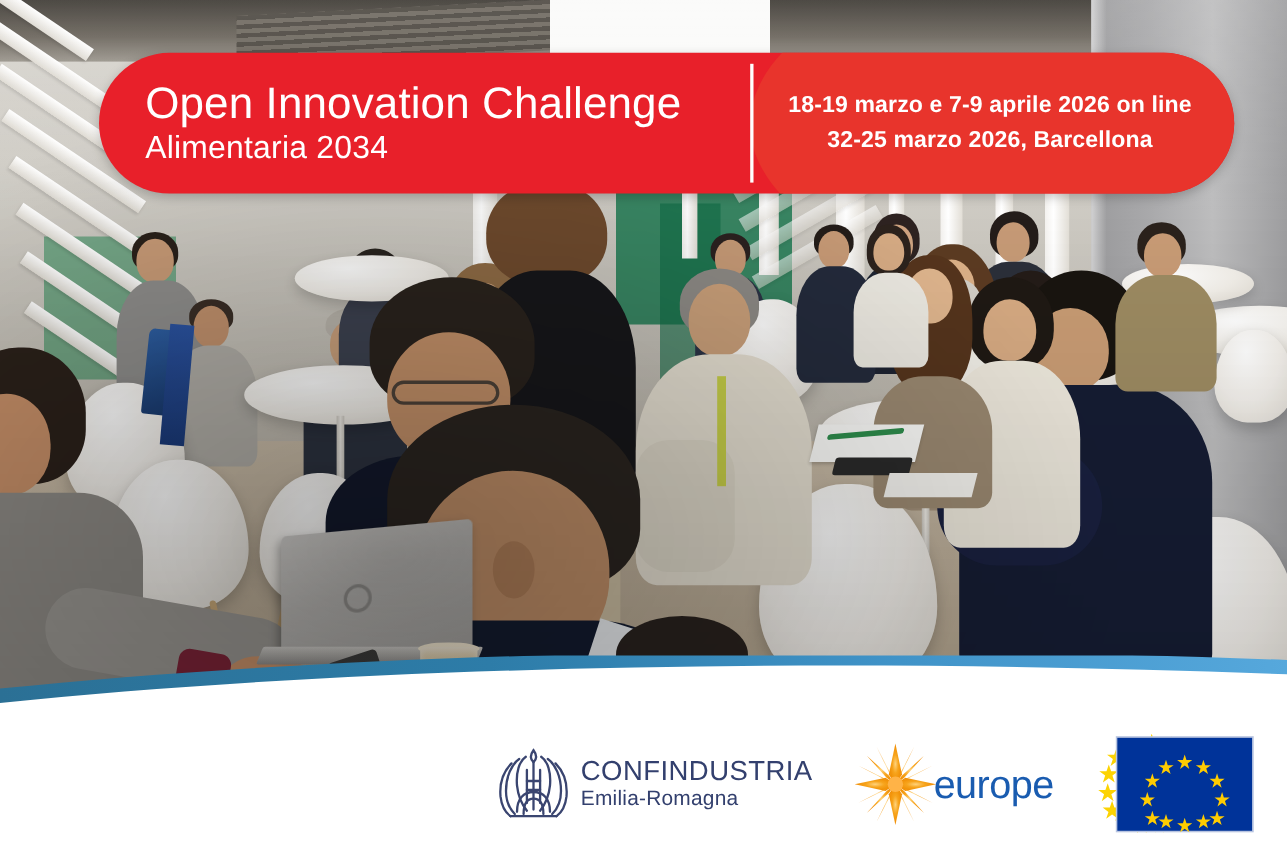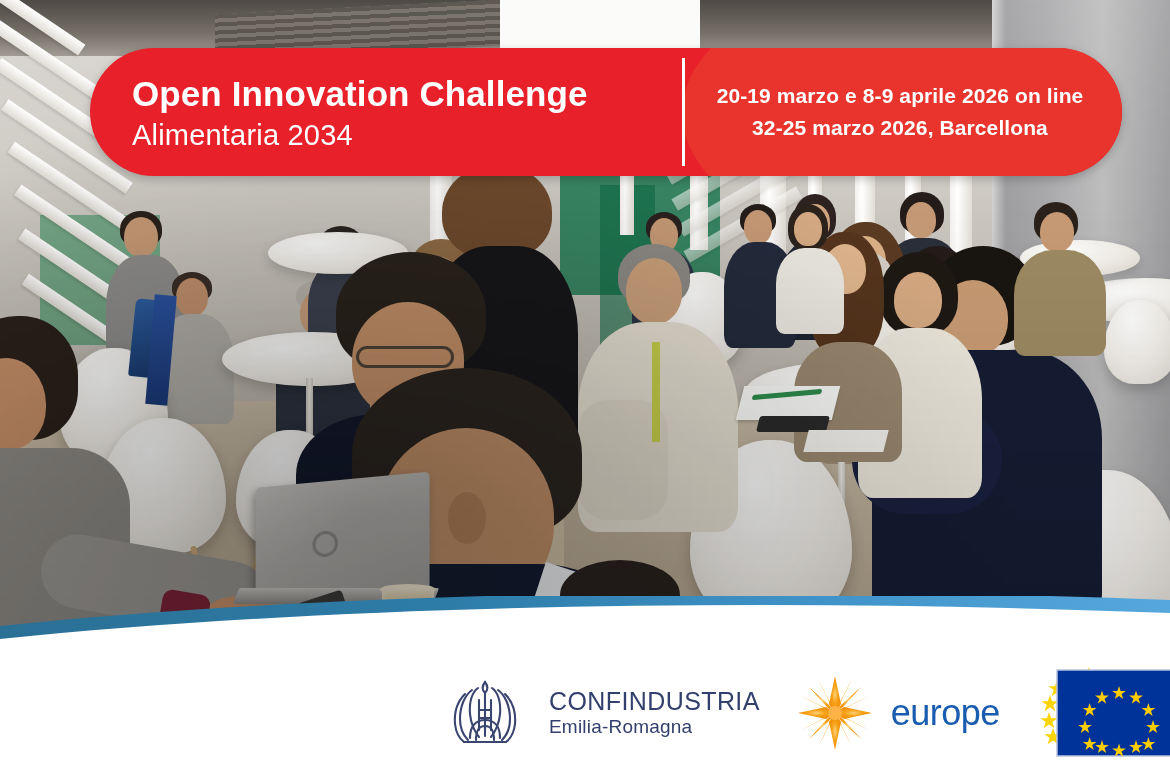--- a/index.html
+++ b/index.html
@@ -202,21 +202,21 @@
   }
   .banner-divider {
     position:absolute; left:592px; top:10px;
     width:3px; height:108px; background:#ffffff;
   }
   .banner-left {
     position:absolute; left:42px; top:24px; width:540px;
     color:#ffffff;
   }
   .title-main {
-    font-size:35px; font-weight:bold; letter-spacing:.1px;
+    font-size:40px; font-weight:normal; letter-spacing:.1px;
     line-height:44px; white-space:nowrap;
   }
   .title-sub {
     font-size:29px; font-weight:400; line-height:38px;
     letter-spacing:.2px;
   }
   .banner-right {
     position:absolute; left:610px; top:32px; width:400px;
     color:#ffffff; text-align:center;
   }
@@ -232,21 +232,21 @@
 
   
   .footer {
     position:absolute; left:0; top:646px; width:1170px; height:134px;
     background:#ffffff;
   }
   .logo-row {
     position:absolute; left:440px; top:0; width:700px; height:134px;
     display:flex; align-items:center; gap:0;
   }
-  .logo { position:relative; display:flex; align-items:center;gap:21px; }
+  .logo { position:relative; display:flex; align-items:center; }
 
   .logo-confindustria { margin-left:12px; }
   .conf-text { margin-left:10px; color:#33406e; line-height:1.08; }
   .conf-name { font-size:25px; letter-spacing:.4px; }
   .conf-region { font-size:19px; letter-spacing:.2px; margin-top:2px; }
 
   .logo-simpler { margin-left:36px; }
   .simpler-text {
     font-size:36px; color:#1a5cb0; letter-spacing:-.5px; margin-left:-4px;
   }
@@ -505,21 +505,21 @@
   <div class="banner">
     <div class="banner-glow"></div>
     <div class="banner-divider"></div>
 
     <div class="banner-left">
       <div class="title-main">Open Innovation Challenge</div>
       <div class="title-sub">Alimentaria 2034</div>
     </div>
 
     <div class="banner-right">
-      <div class="date-line">20-19 marzo e 8-9 aprile 2026 on line</div>
+      <div class="date-line">18-19 marzo e 7-9 aprile 2026 on line</div>
       <div class="date-line">32-25 marzo 2026, Barcellona</div>
     </div>
   </div>
 
   <div class="footer">
     <div class="logo-row">
 
       <div class="logo logo-confindustria">
         <svg width="66" height="74" viewBox="0 0 66 74">
           <g fill="none" stroke="#3a4570" stroke-width="2.1" stroke-linecap="round">

